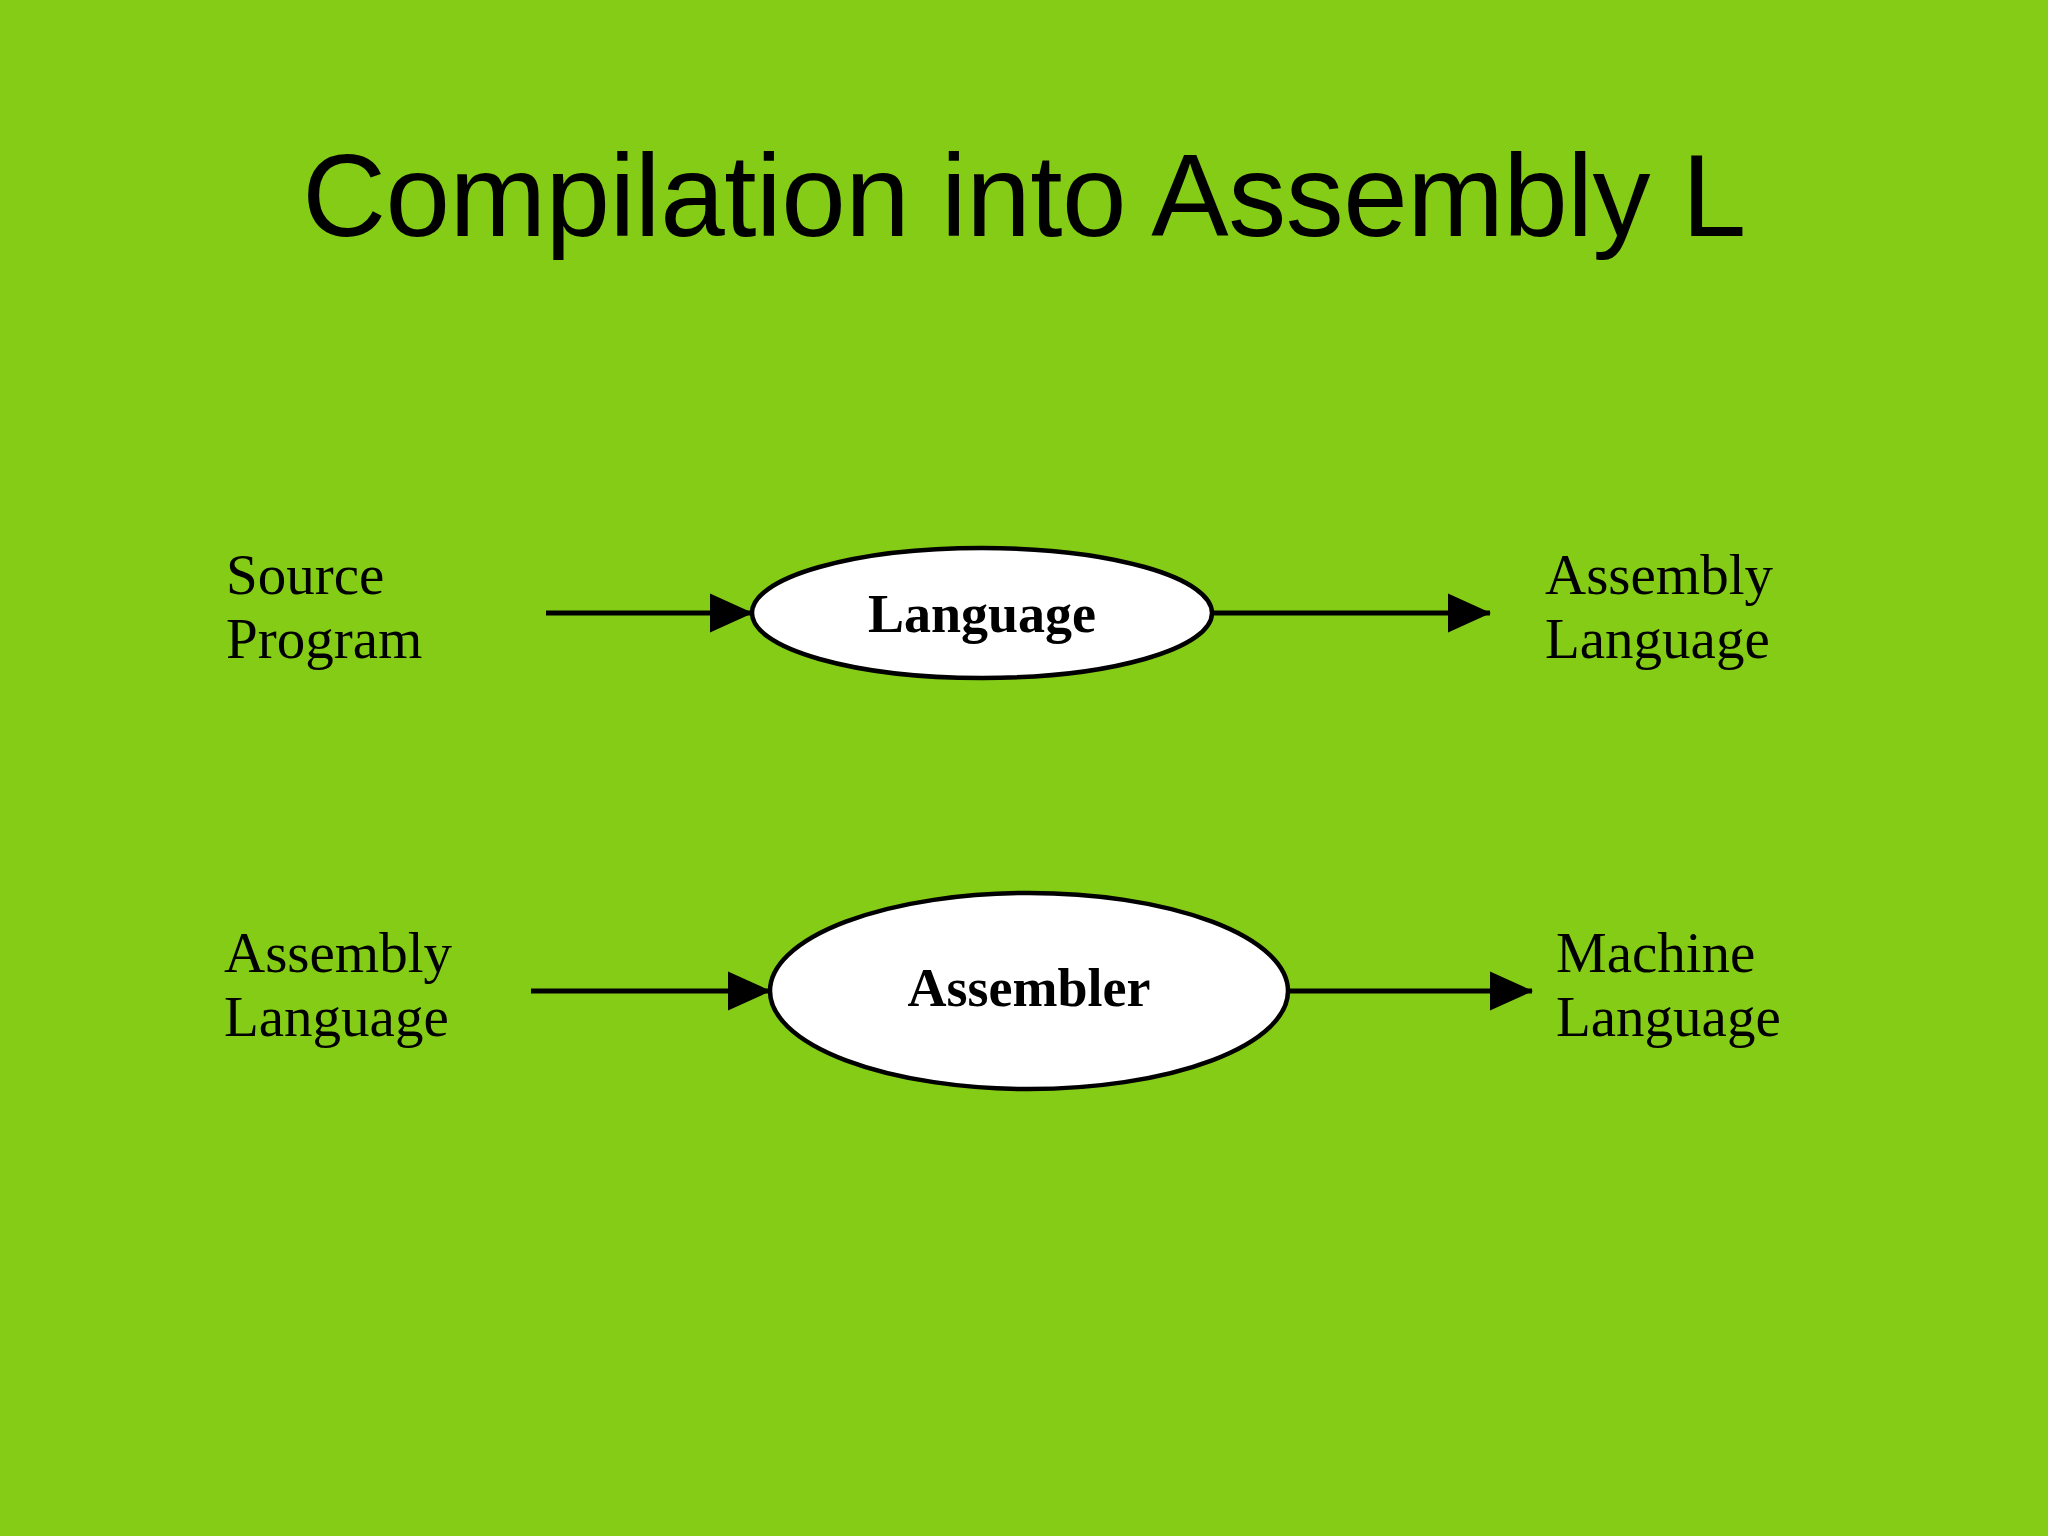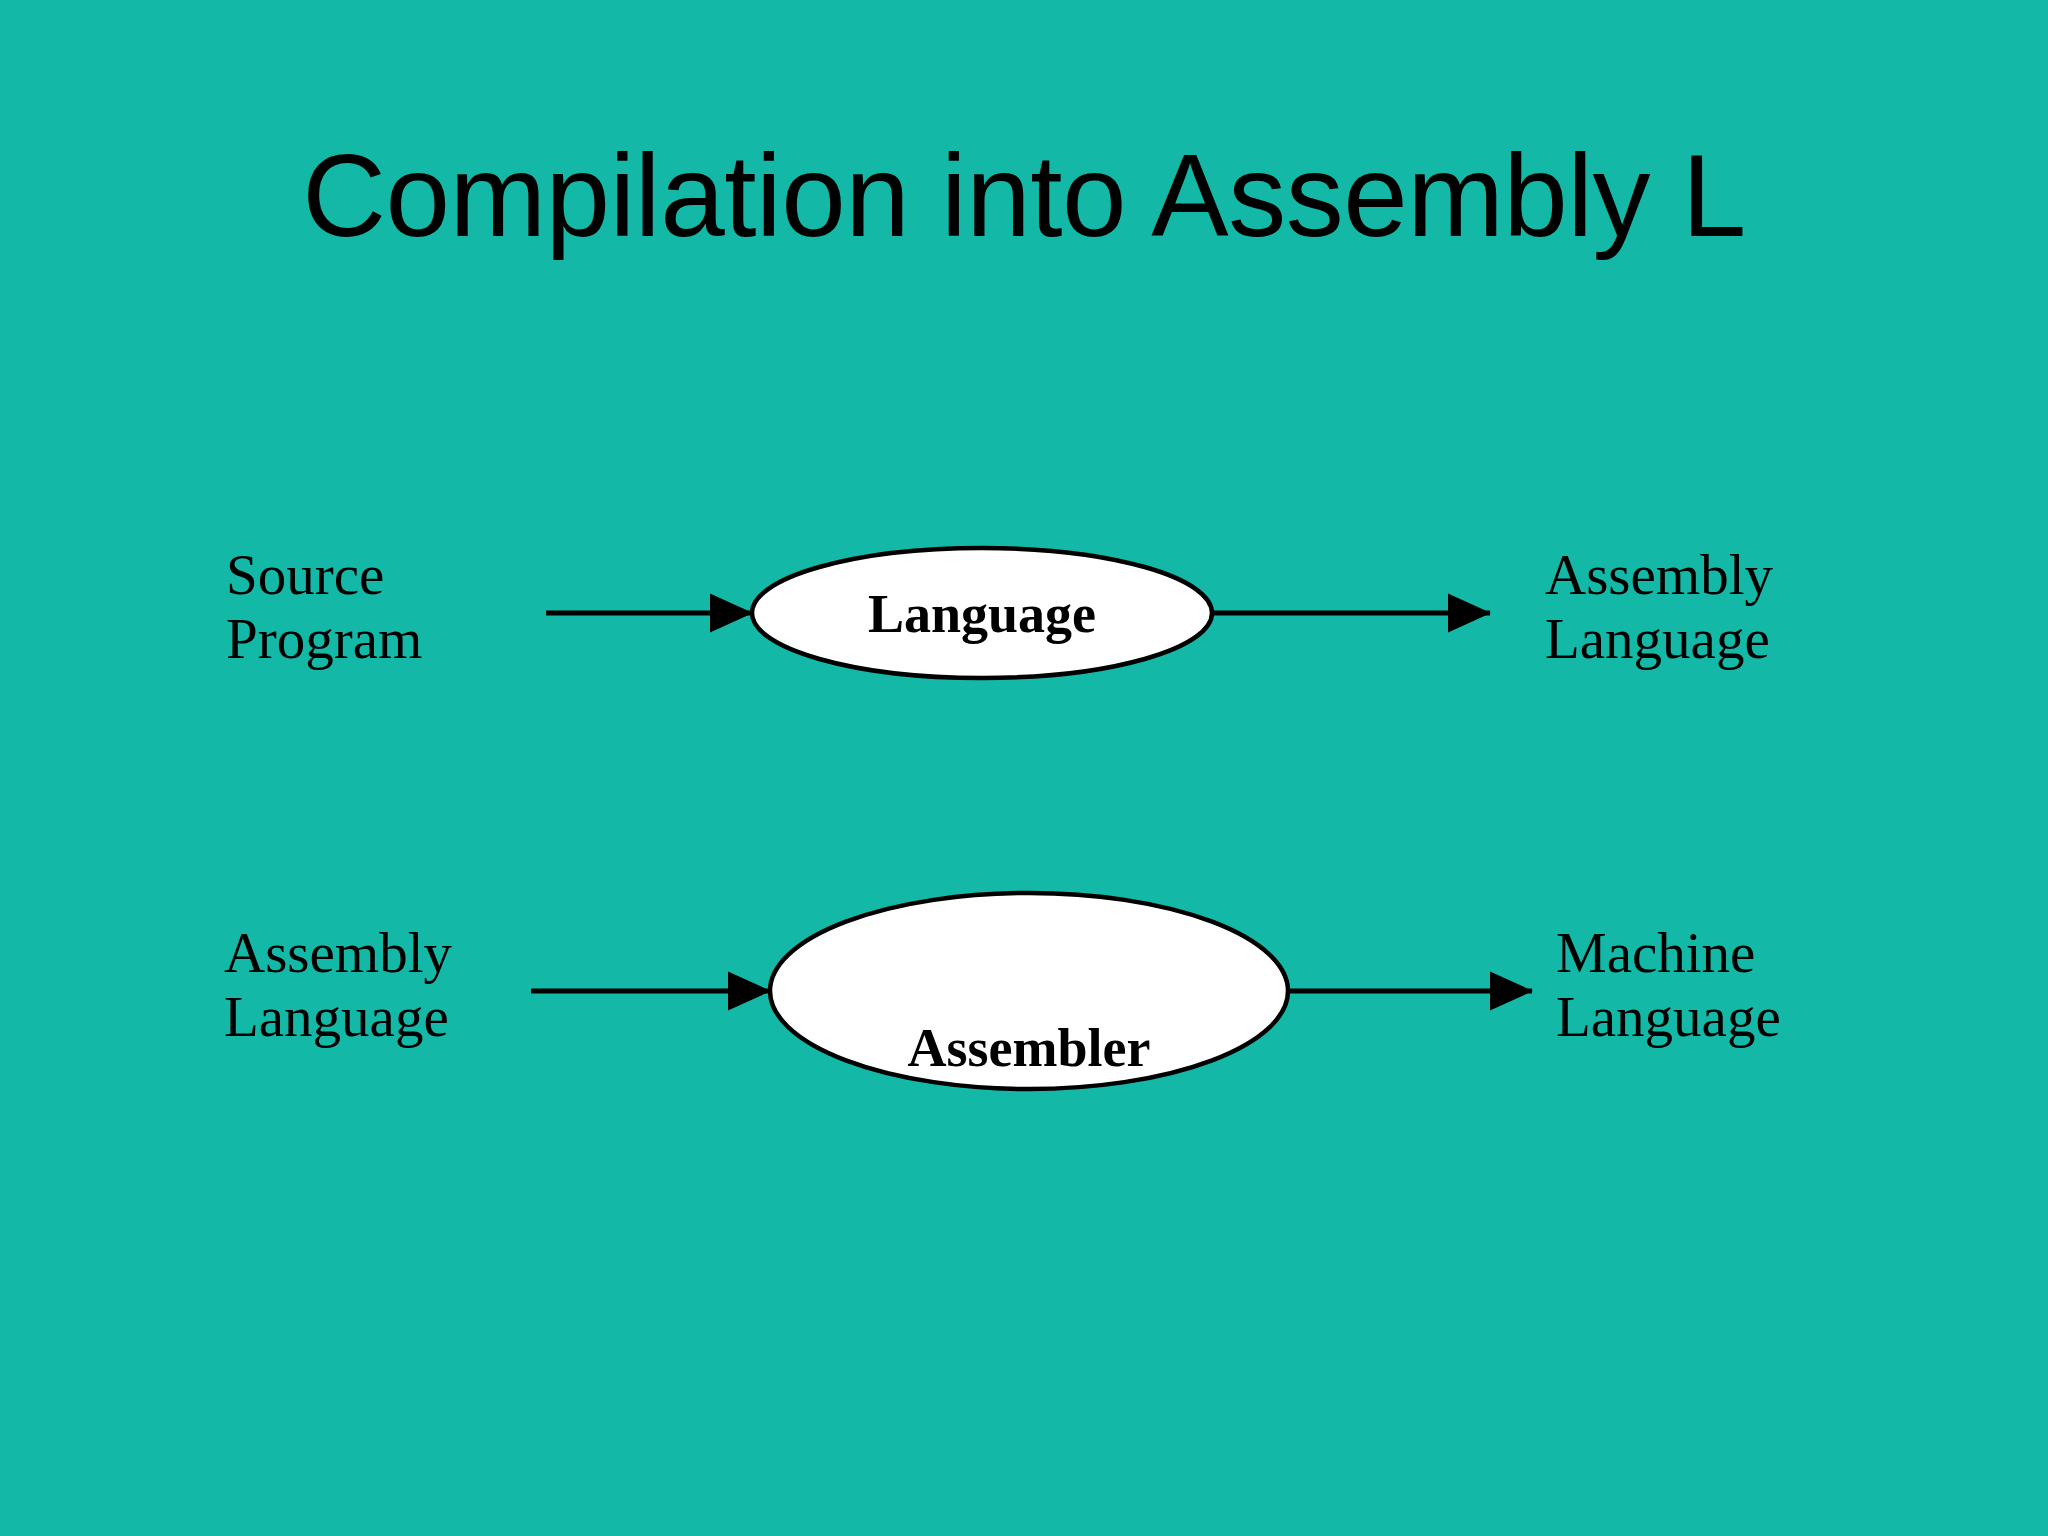--- a/index.html
+++ b/index.html
@@ -9,21 +9,21 @@
     background: #ffffff;
   }
   body {
     font-family: "Liberation Serif", "DejaVu Serif", serif;
     color: #000000;
   }
   #slide {
     position: relative;
     width: 2048px;
     height: 1536px;
-    background: #14b8a6;
+    background: #84cc16;
     overflow: hidden;
   }
 
   
   #slide-title {
     position: absolute;
     left: 0;
     top: 138px;
     width: 2048px;
     text-align: center;
@@ -76,21 +76,21 @@
     transform: translate(-50%, -50%);
   }
 
   
   #label-source-program   { left: 226px;  top: 543px; }
   #label-assembly-out     { left: 1545px; top: 543px; }
   #label-assembly-in      { left: 224px;  top: 921px; }
   #label-machine-out      { left: 1556px; top: 921px; }
 
   #node-label-compiler    { left: 982px;  top: 614px; }
-  #node-label-assembler   { left: 1029px; top: 1048px; }
+  #node-label-assembler   { left: 1029px; top: 988px; }
 </style>
 </head>
 <body>
 
 <div id="slide">
 
   <div id="slide-title">Compilation into Assembly L</div>
 
   <div id="diagram">
     <svg viewBox="0 0 2048 1536" xmlns="http://www.w3.org/2000/svg" aria-hidden="true">

